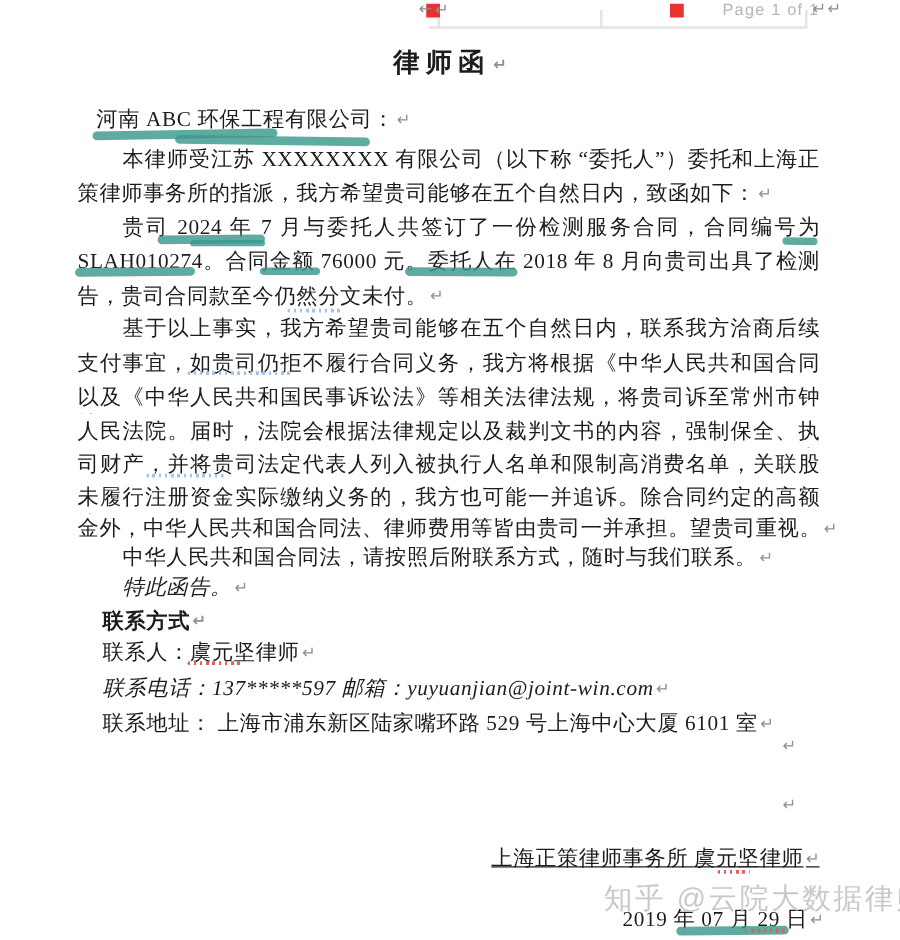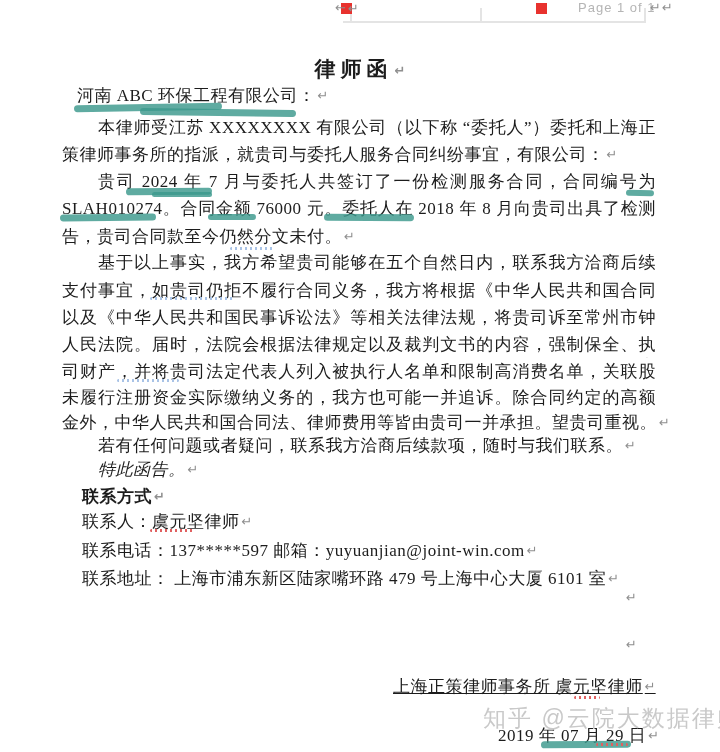--- a/index.html
+++ b/index.html
@@ -3,21 +3,21 @@
 <meta charset="utf-8">
 <style>
   html,body{margin:0;padding:0;background:#fff;}
   #page{position:relative;width:720px;height:752px;background:#ffffff;overflow:hidden;
         font-family:"Liberation Serif","DejaVu Serif",serif;color:#1c1c1c;}
   .pageinfo{position:absolute;left:578px;top:0;font-family:"Liberation Sans","DejaVu Sans",sans-serif;
         font-size:13px;color:#b5b5b5;letter-spacing:1px;}
   .hrule,.vrule{position:absolute;background:#e4e4e4;}
   .redsq{position:absolute;width:11px;height:11px;background:#e8322e;}
   .title{position:absolute;top:36px;left:0;width:100%;text-align:center;font-size:21px;
-        font-weight:600;letter-spacing:5px;margin-top:19px;}
+        font-weight:600;letter-spacing:5px;}
   .line{position:absolute;font-size:17px;line-height:22px;height:23px;white-space:nowrap;
         letter-spacing:0.5px;z-index:2;}
   .jline{white-space:normal;text-align:justify;text-align-last:justify;overflow:hidden;height:24px;}
   .bold{font-weight:bold;}
   .mark{font-family:"DejaVu Sans",sans-serif;font-size:13px;color:#8f8f8f;margin-left:2px;
         letter-spacing:0;vertical-align:1px;}
   .pmark{position:absolute;font-family:"DejaVu Sans",sans-serif;font-size:13px;color:#8f8f8f;z-index:2;}
   .stroke{position:absolute;background:#3c998c;opacity:.82;border-radius:4px;z-index:3;}
   .sq{position:absolute;height:3px;z-index:3;border-radius:2px;}
   .watermark{position:absolute;left:483px;top:703px;font-family:"Liberation Sans","DejaVu Sans",sans-serif;
@@ -25,37 +25,37 @@
 </style>
 </head>
 <body>
 
 <div id="page">
   <div class="pageinfo">Page 1 of 1</div>
   <div class="title"><span>律师函</span><span class="mark">↵</span></div>
   <div class="watermark">知乎 @云院大数据律师</div>
 <div class="line" style="left: 77px; top: 85px; width: auto;"><span>河南 ABC 环保工程有限公司：</span><span class="mark">↵</span></div>
     <div class="line jline" style="left: 98px; top: 117px; width: 558px;"><span>本律师受江苏 XXXXXXXX 有限公司（以下称 “委托人”）委托和上海正</span></div>
-    <div class="line" style="left: 62px; top: 144px; width: auto;"><span>策律师事务所的指派，就贵司与委托人服务合同纠纷事宜，有限公司：</span><span class="mark">↵</span></div>
+    <div class="line" style="left: 62px; top: 144px; width: auto;"><span>策律师事务所的指派，我方希望贵司能够在五个自然日内，致函如下：</span><span class="mark">↵</span></div>
     <div class="line jline" style="left: 98px; top: 171px; width: 558px;"><span>贵司 2024 年 7 月与委托人共签订了一份检测服务合同，合同编号为</span></div>
     <div class="line jline" style="left: 62px; top: 198px; width: 594px;"><span>SLAH010274。合同金额 76000 元。委托人在 2018 年 8 月向贵司出具了检测报</span></div>
     <div class="line" style="left: 62px; top: 226px; width: auto;"><span>告，贵司合同款至今仍然分文未付。</span><span class="mark">↵</span></div>
     <div class="line jline" style="left: 98px; top: 252px; width: 558px;"><span>基于以上事实，我方希望贵司能够在五个自然日内，联系我方洽商后续款项</span></div>
     <div class="line jline" style="left: 62px; top: 280px; width: 594px;"><span>支付事宜，如贵司仍拒不履行合同义务，我方将根据《中华人民共和国合同法》</span></div>
     <div class="line jline" style="left: 62px; top: 307px; width: 594px;"><span>以及《中华人民共和国民事诉讼法》等相关法律法规，将贵司诉至常州市钟楼区</span></div>
     <div class="line jline" style="left: 62px; top: 334px; width: 594px;"><span>人民法院。届时，法院会根据法律规定以及裁判文书的内容，强制保全、执行贵</span></div>
     <div class="line jline" style="left: 62px; top: 361px; width: 594px;"><span>司财产，并将贵司法定代表人列入被执行人名单和限制高消费名单，关联股东如</span></div>
     <div class="line jline" style="left: 62px; top: 387px; width: 594px;"><span>未履行注册资金实际缴纳义务的，我方也可能一并追诉。除合同约定的高额违约</span></div>
     <div class="line" style="left: 62px; top: 412px; width: auto;"><span>金外，中华人民共和国合同法、律师费用等皆由贵司一并承担。望贵司重视。</span><span class="mark">↵</span></div>
-    <div class="line" style="left: 98px; top: 435px; width: auto;"><span>若有任何问题或者疑问，联系我方洽商后续款项，随时与我们联系。</span><span class="mark">↵</span></div>
+    <div class="line" style="left: 98px; top: 435px; width: auto;"><span>中华人民共和国合同法，请按照后附联系方式，随时与我们联系。</span><span class="mark">↵</span></div>
     <div class="line" style="left: 98px; top: 459px; width: auto; font-style: italic;"><span>特此函告。</span><span class="mark">↵</span></div>
     <div class="line bold" style="left: 82px; top: 486px; width: auto;"><span>联系方式</span><span class="mark">↵</span></div>
     <div class="line" style="left: 82px; top: 511px; width: auto;"><span>联系人：虞元坚律师</span><span class="mark">↵</span></div>
-    <div class="line" style="left: 82px; top: 540px; width: auto;"><span>联系电话：137*****597    邮箱：yuyuanjian@joint-win.com</span><span class="mark">↵</span></div>
-    <div class="line" style="left: 82px; top: 568px; width: auto;"><span>联系地址： 上海市浦东新区陆家嘴环路 479 号上海中心大厦 6101 室</span><span class="mark">↵</span></div>
+    <div class="line" style="left: 82px; top: 540px; width: auto; font-style: italic;"><span>联系电话：137*****597    邮箱：yuyuanjian@joint-win.com</span><span class="mark">↵</span></div>
+    <div class="line" style="left: 82px; top: 568px; width: auto;"><span>联系地址： 上海市浦东新区陆家嘴环路 529 号上海中心大厦 6101 室</span><span class="mark">↵</span></div>
     <div class="line" style="left: 393px; top: 676px; width: auto; text-decoration: underline;"><span>上海正策律师事务所   虞元坚律师</span><span class="mark">↵</span></div>
     <div class="line" style="left: 498px; top: 725px; width: auto;"><span>2019 年 07 月 29 日</span><span class="mark">↵</span></div>
     <div class="stroke" style="left: 74px; top: 104px; width: 148px; height: 7px; background: rgb(60, 153, 140); transform: rotate(-1deg);"></div>
     <div class="stroke" style="left: 140px; top: 109px; width: 156px; height: 7px; background: rgb(60, 153, 140); transform: rotate(0.8deg);"></div>
     <div class="stroke" style="left: 126px; top: 188px; width: 86px; height: 7px; background: rgb(60, 153, 140); transform: rotate(-0.5deg);"></div>
     <div class="stroke" style="left: 152px; top: 192px; width: 60px; height: 5px; background: rgb(60, 153, 140); transform: rotate(0deg);"></div>
     <div class="stroke" style="left: 626px; top: 190px; width: 28px; height: 6px; background: rgb(60, 153, 140); transform: rotate(1deg);"></div>
     <div class="stroke" style="left: 60px; top: 214px; width: 96px; height: 7px; background: rgb(60, 153, 140); transform: rotate(-0.6deg);"></div>
     <div class="stroke" style="left: 208px; top: 214px; width: 48px; height: 6px; background: rgb(60, 153, 140); transform: rotate(0deg);"></div>
     <div class="stroke" style="left: 324px; top: 214px; width: 90px; height: 7px; background: rgb(60, 153, 140); transform: rotate(0.4deg);"></div>

